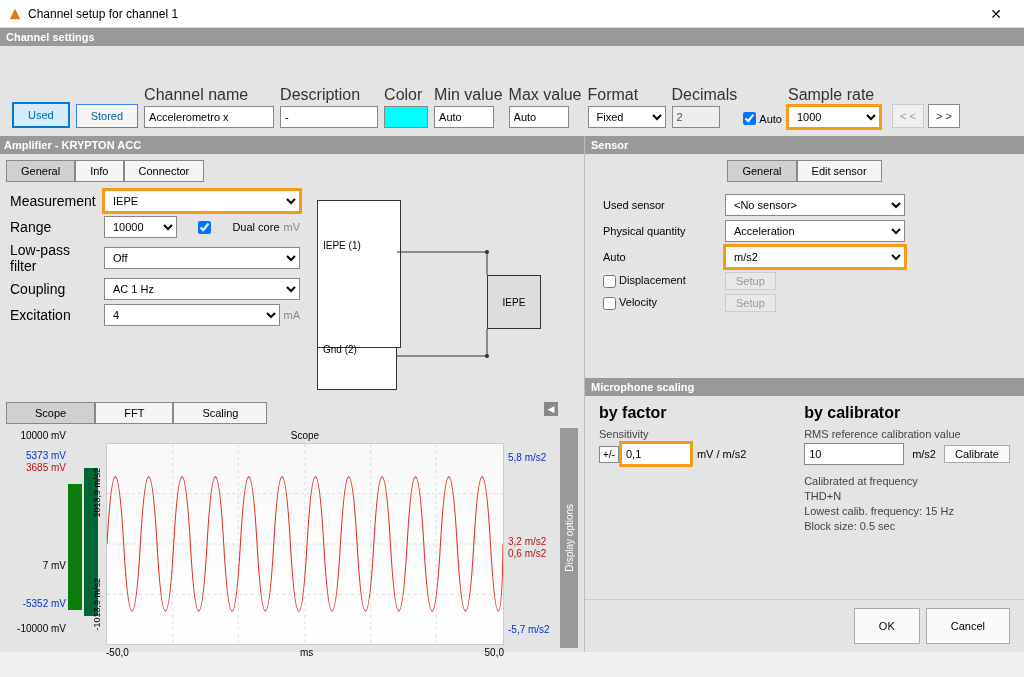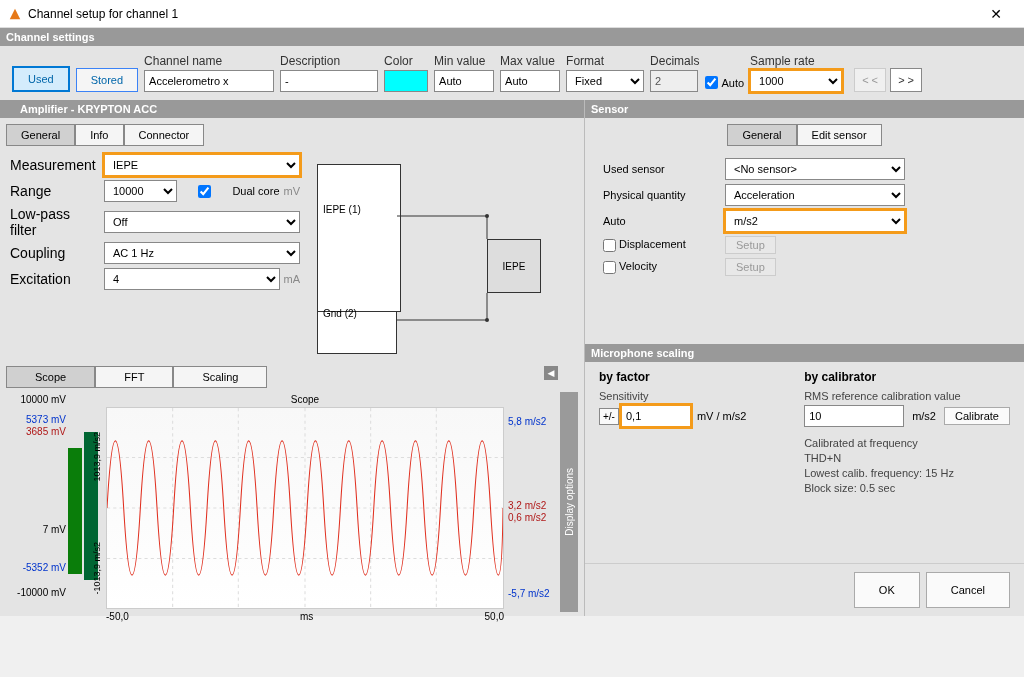--- a/index.html
+++ b/index.html
@@ -8,21 +8,21 @@
 .titlebar { height: 28px; background: #fff; display: flex; align-items: center; padding: 4px 8px; border-bottom: 1px solid #ddd; }
 .titlebar-icon { width: 14px; height: 14px; margin-right: 6px; }
 .titlebar-title { flex: 1; font-size: 12px; }
 .titlebar-close { width: 40px; height: 28px; display: flex; align-items: center; justify-content: center; font-size: 14px; cursor: pointer; }
 
 .section-header { background: #999; color: #fff; padding: 3px 6px; font-size: 11px; font-weight: bold; }
 
 .channel-settings { padding: 8px 12px; background: #e4e4e4; }
 .cs-row { display: flex; gap: 6px; align-items: flex-end; }
 .cs-field { display: flex; flex-direction: column; gap: 2px; }
-.cs-label { font-size: 12px; color: #333; }
+.cs-label { font-size: 16px; color: #333; margin-top: 32px; }
 
 .btn { padding: 5px 14px; background: #fafafa; border: 1px solid #aaa; cursor: pointer; font-size: 11px; }
 .btn-used { background: #d4ecfc; border: 2px solid #0078d4; color: #0066aa; }
 .btn-stored { background: #f5f5f5; border: 1px solid #3b82f6; color: #0066aa; }
 .btn-small { padding: 2px 10px; font-size: 11px; }
 .btn-disabled { background: #e8e8e8; color: #999; border: 1px solid #ccc; }
 
 input[type=text], select { border: 1px solid #888; padding: 3px 4px; font-size: 11px; background: #fff; height: 22px; }
 input[type=checkbox] { vertical-align: middle; }
 select { padding-right: 16px; }
@@ -33,21 +33,21 @@
 
 .nav-arrows { display: flex; gap: 4px; }
 .nav-arrow { width: 32px; height: 24px; border: 1px solid #ccc; background: #f0f0f0; display: flex; align-items:center; justify-content:center; font-size: 11px; color: #999; }
 .nav-arrow.active { border: 1px solid #888; color: #333; background: #fff; }
 
 .main-body { display: flex; height: 516px; }
 .left-col { width: 585px; border-right: 1px solid #bbb; background: #e4e4e4;}
 .right-col { flex: 1; background: #e4e4e4; display: flex; flex-direction: column;}
 
 .amp-header { background: #999; display: flex; align-items:center; }
-.amp-title { color:#fff; font-weight:bold; padding: 3px 20px; flex:1; }
+.amp-title { color:#fff; font-weight:bold; padding: 3px 4px; flex:1; }
 
 .tab-row { display: flex; padding: 6px 6px 0; gap: 0; }
 .tab { padding: 4px 14px; background: #f5f5f5; border: 1px solid #888; cursor:pointer; font-size: 11px; }
 .tab.active { background: #d0d0d0; }
 
 .amp-body { padding: 8px 10px; display: flex; }
 .amp-left { width: 290px; }
 .amp-left .form-row { display: flex; align-items: center; margin-bottom: 4px; gap: 4px; }
 .amp-left .form-label { width: 90px; font-size: 14px; }
 .amp-left select, .amp-left input { flex: 1; }
@@ -76,21 +76,21 @@
 
 .sensor-tabs { display:flex; gap:0; justify-content:center; padding: 6px 0; }
 
 .sensor-body { padding: 6px 18px; }
 .sensor-row { display: flex; align-items: center; margin-bottom: 4px; gap: 6px; }
 .sensor-label { width: 116px; font-size: 11px; }
 
 .mic-section { margin-top: auto; }
 .mic-body { padding: 8px 14px; display: flex; gap: 20px; }
 .mic-col { flex: 1; }
-.mic-h { font-weight: bold; font-size: 12px; margin-bottom: 6px; }
+.mic-h { font-weight: bold; font-size: 16px; margin-bottom: 6px; }
 .mic-text { font-size: 11px; color: #444; margin-bottom: 3px; }
 
 .footer { padding: 8px 14px; display: flex; justify-content: flex-end; gap: 6px; border-top: 1px solid #ccc; margin-top: auto;}
 .footer .btn { padding: 11px 24px; }
 
 .sensitivity-row { display:flex; align-items:center; gap: 2px;}
 .plus-minus { border:1px solid #888; padding:2px 3px; background:#fafafa; font-size:10px;}
 </style>
 </head>
 <body>

